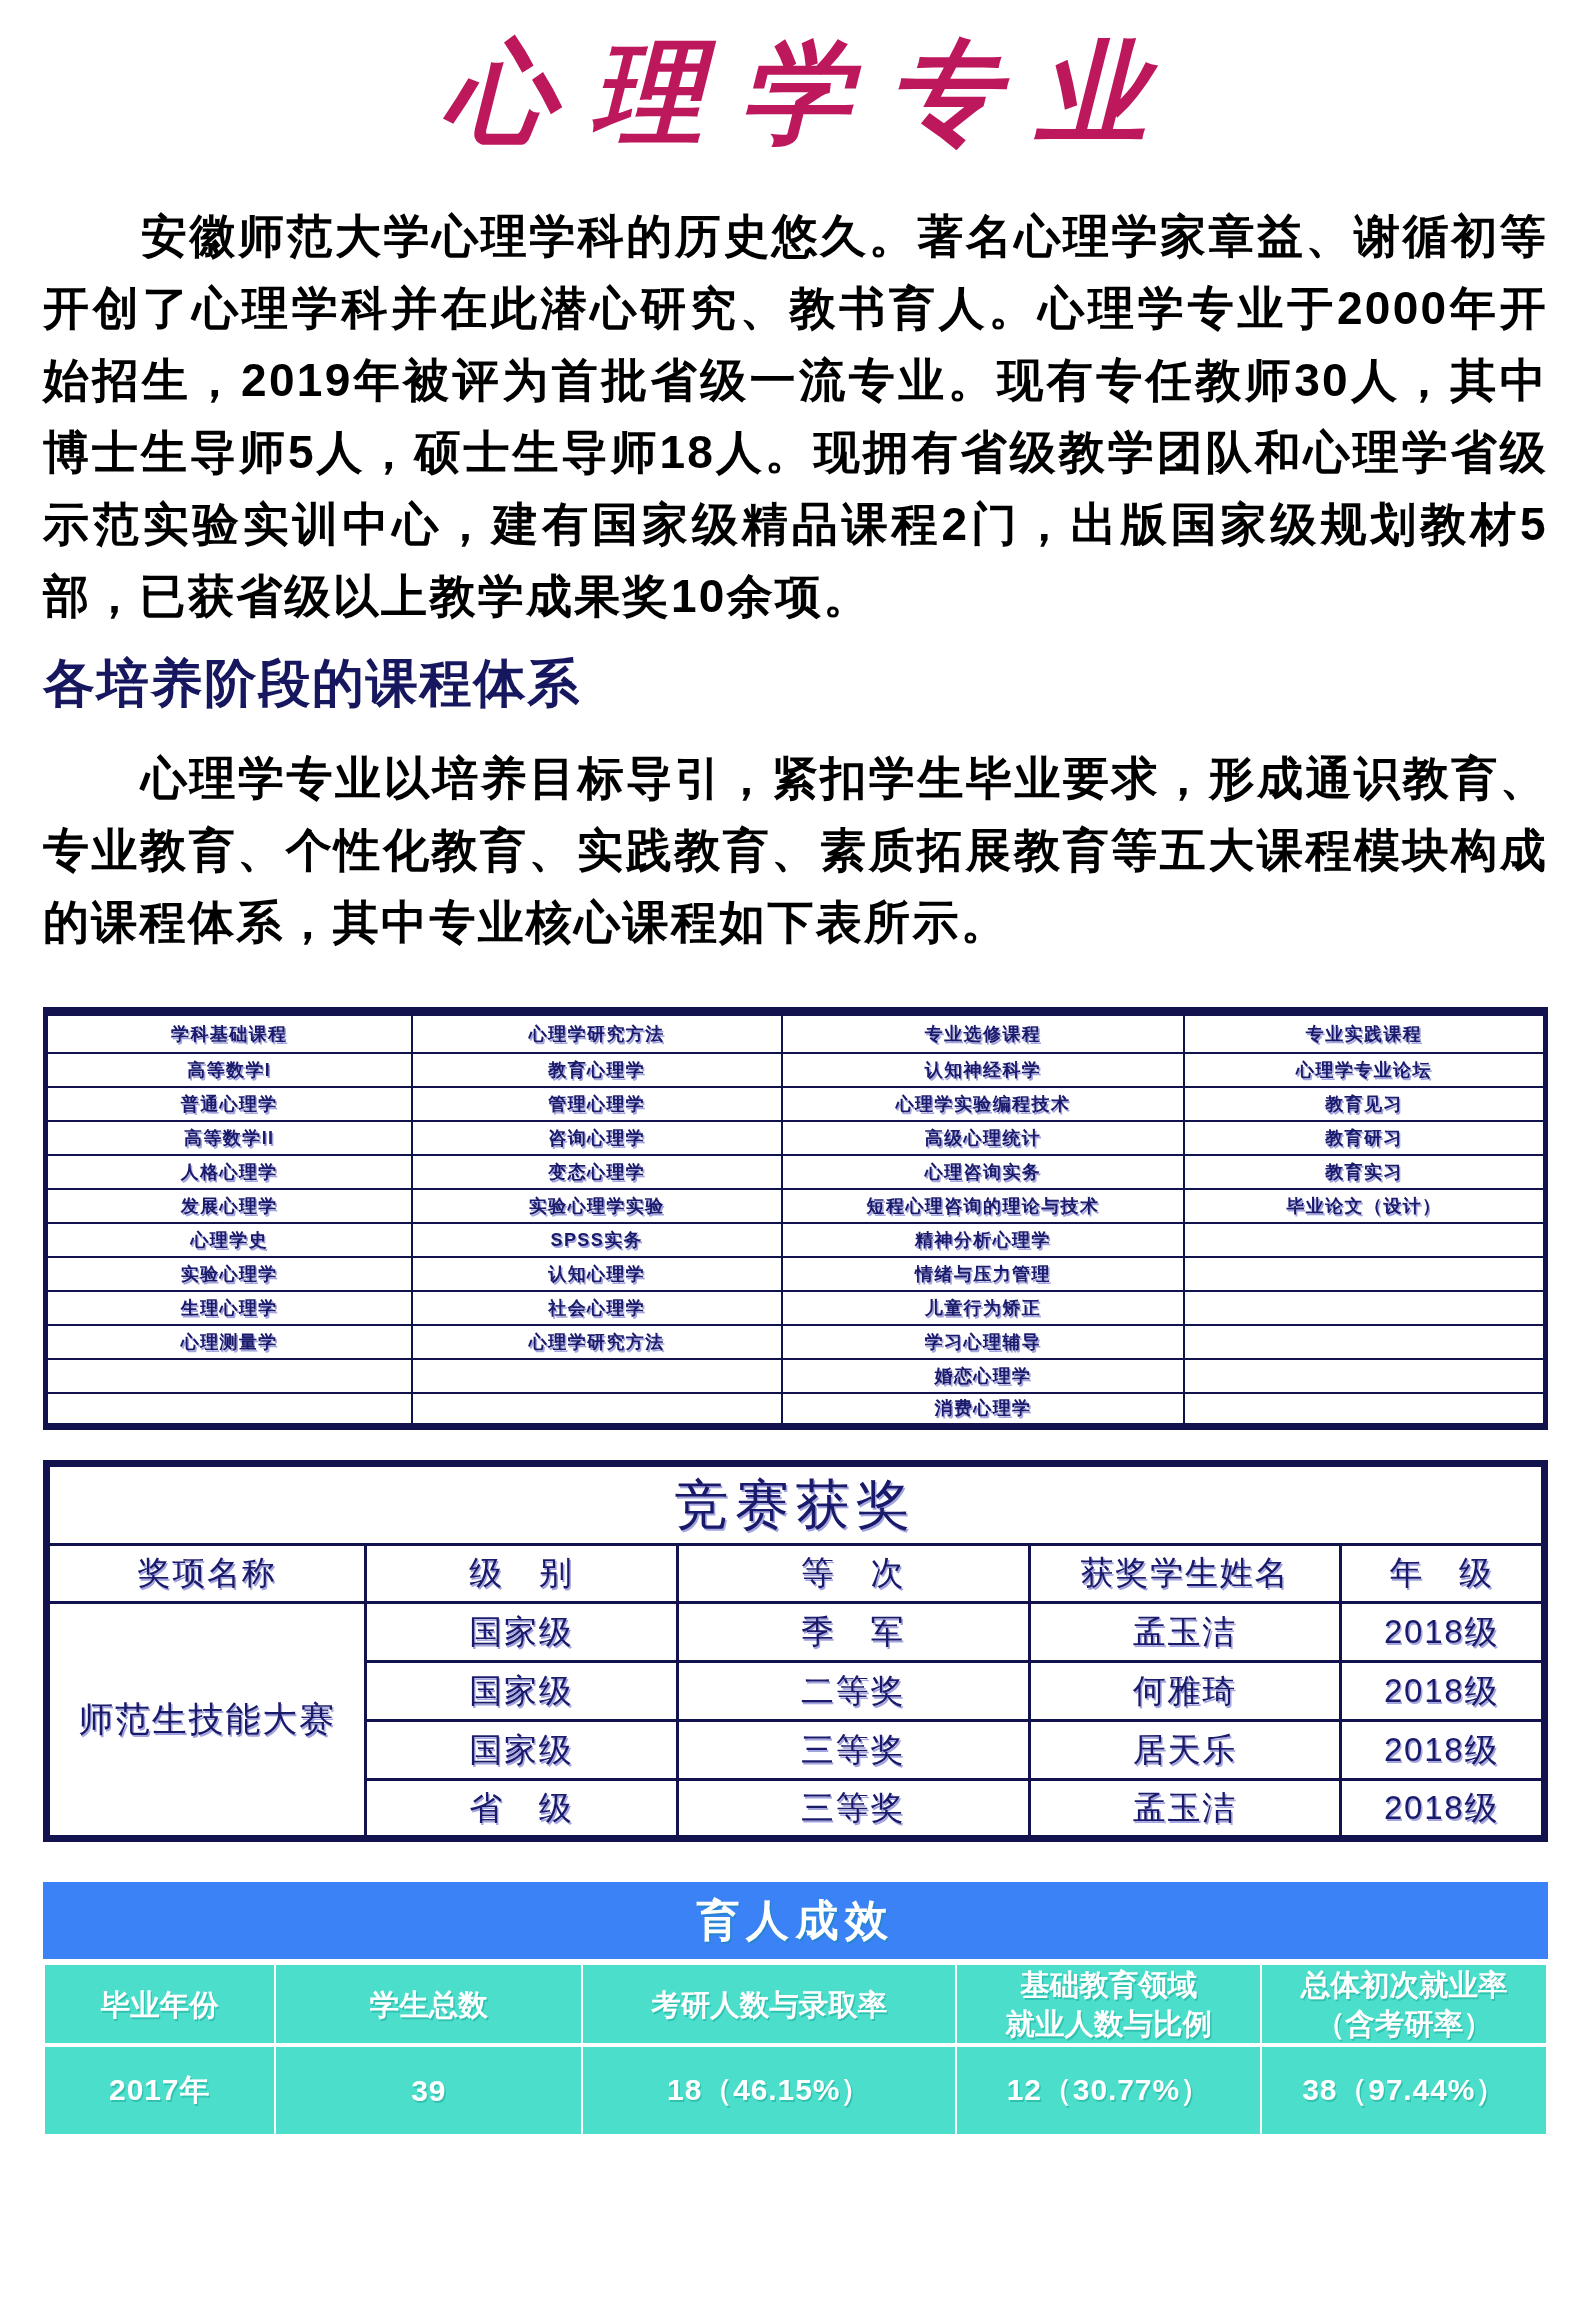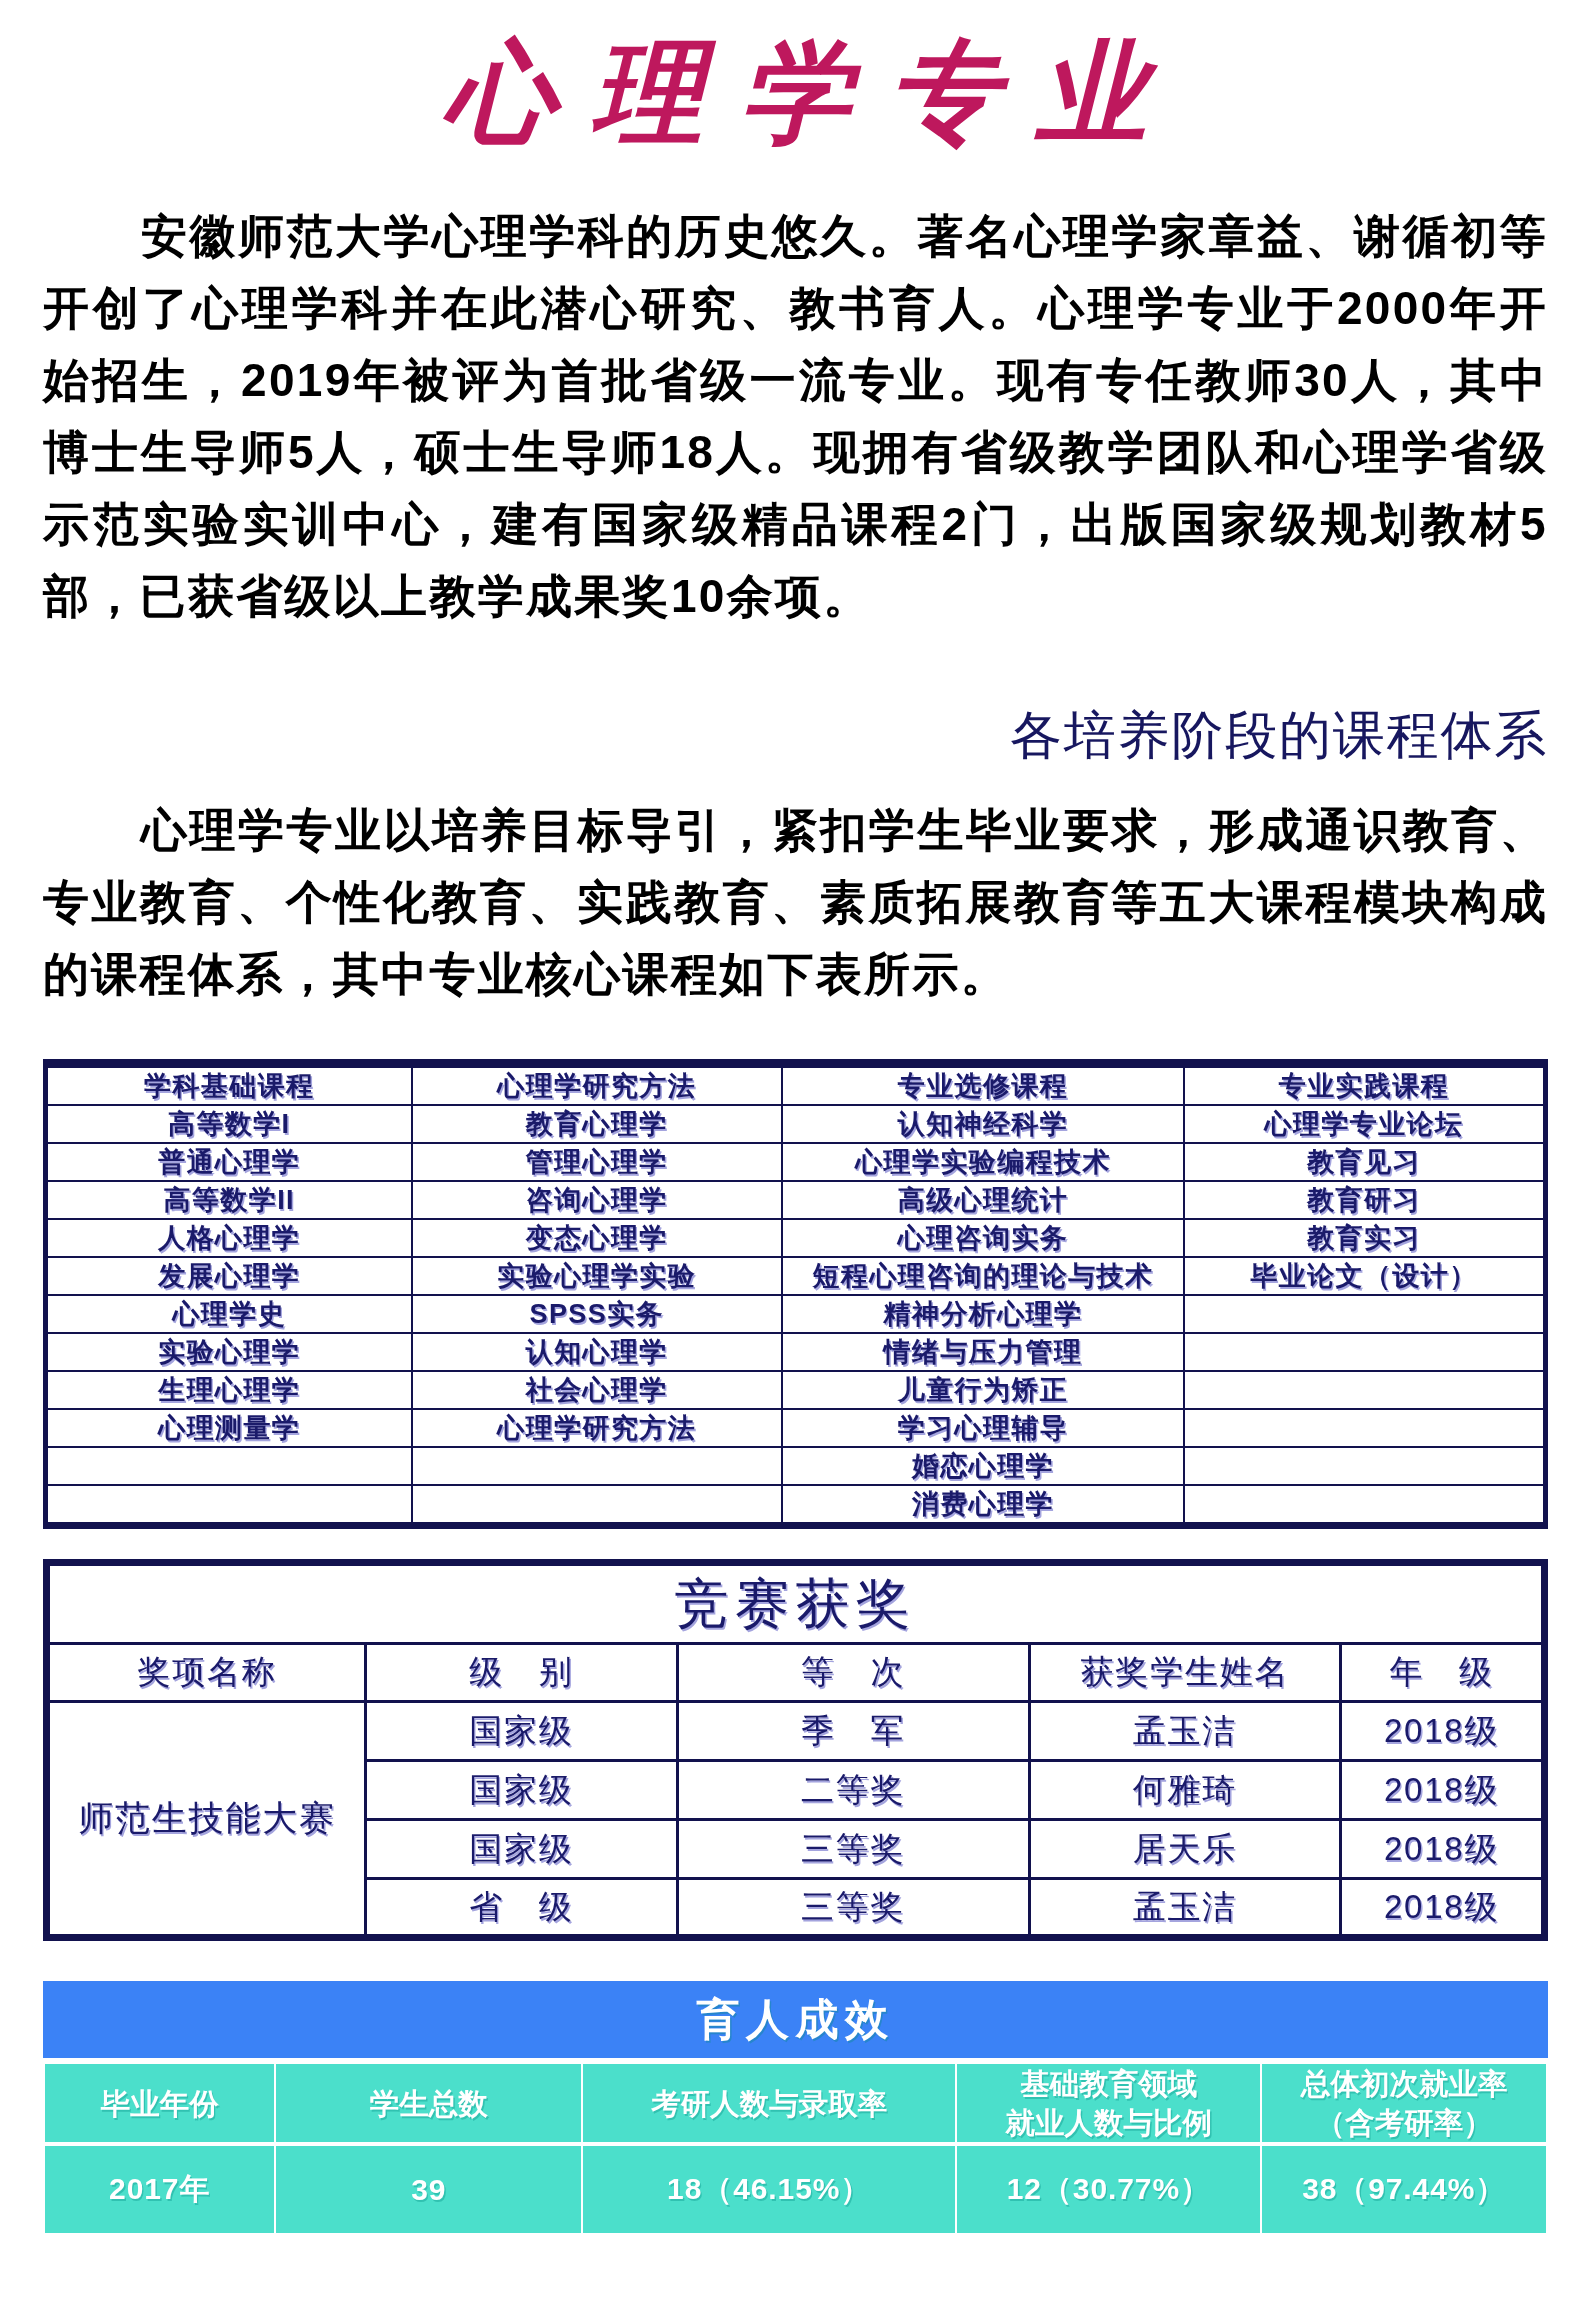--- a/index.html
+++ b/index.html
@@ -41,42 +41,41 @@
     letter-spacing: 2.3px;
     font-weight: bold;
     color: #000000;
     text-align: justify;
     text-indent: 98px;
   }
   .para.second { margin-top: 31px; }
 
   
   .section-heading {
-    margin-top: 76px;
+    margin-top: 24px;
     font-size: 52px;
     line-height: 55px;
-    font-weight: normal;
+    font-weight: bold;
     color: #17175f;
     letter-spacing: 1.8px;
-    text-align: right;
   }
 
   
   table { border-collapse: collapse; table-layout: fixed; width: 100%; }
   td { text-align: center; vertical-align: middle; padding: 0; overflow: hidden; }
 
   .course-table {
     margin-top: 49px;
     border: 5.5px solid #12124e;
     border-top-width: 9.7px;
     border-bottom-width: 7.8px;
   }
   .course-table td {
     border: 2.3px solid #12124e;
-    font-size: 27px;
+    font-size: 18px;
     font-weight: bold;
     color: #1a1a6a;
     text-shadow: 1.4px 1.8px 0 #a4a4de;
     letter-spacing: 1.4px;
   }
   .course-table tr { height: 34px; }
   .course-table tr.head-row { height: 41px; }
 
   
   .awards-table {

